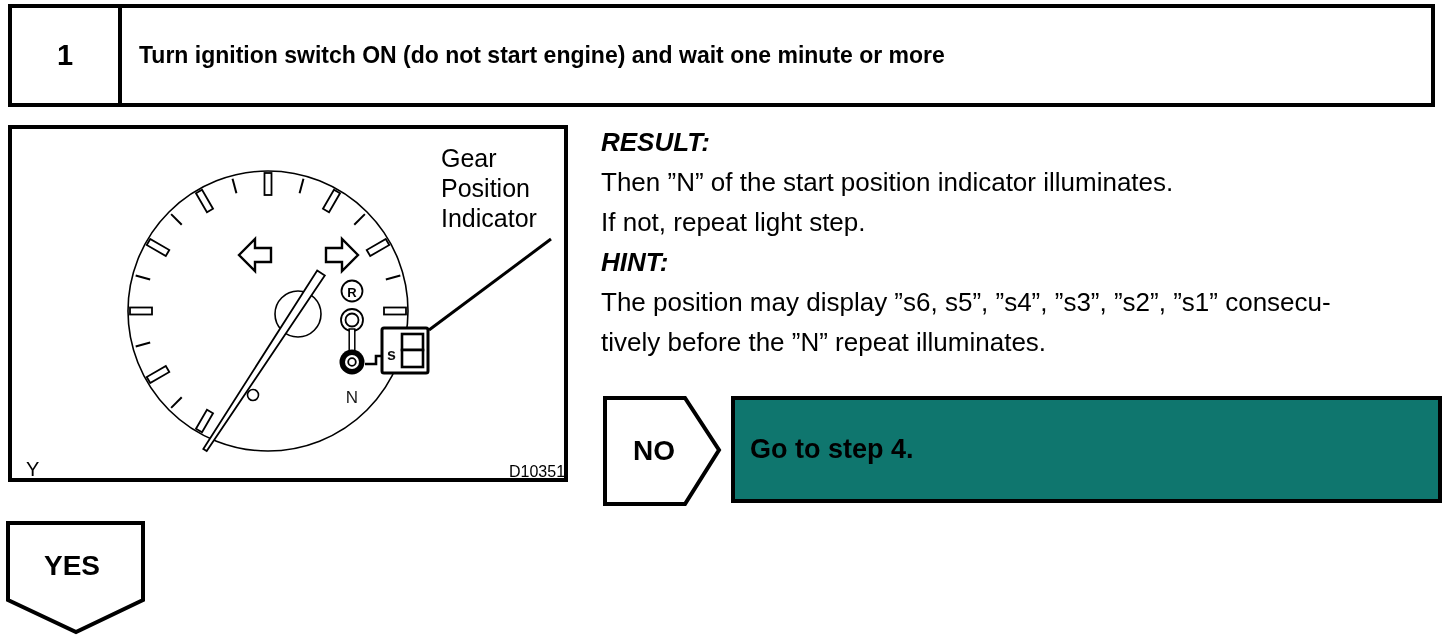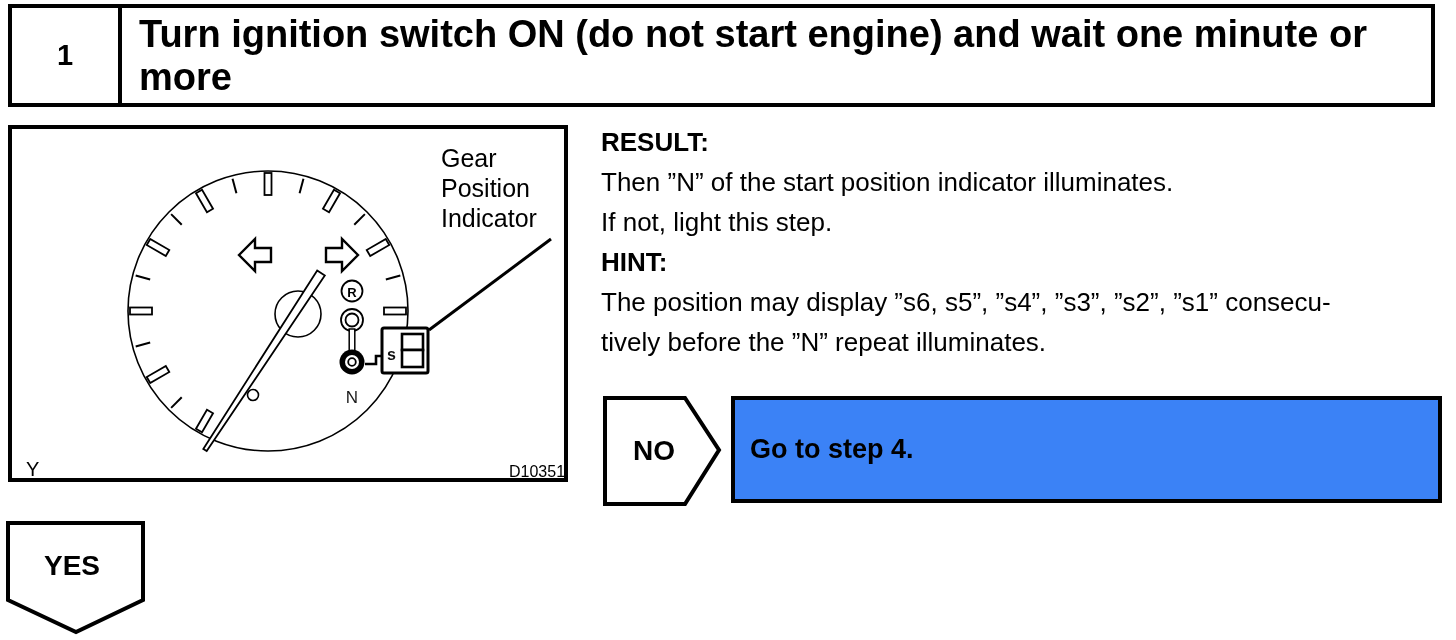--- a/index.html
+++ b/index.html
@@ -13,38 +13,38 @@
     position:absolute; left:8px; top:4px; width:1427px; height:103px;
     border:4px solid #000; display:flex; align-items:stretch; background:#fff;
   }
   .step-num {
     width:110px; border-right:4px solid #000; display:flex;
     align-items:center; justify-content:center;
     font-size:29px; font-weight:bold;
   }
   .step-title {
     flex:1; display:flex; align-items:center; padding-left:17px;
-    font-size:38px; font-weight:bold;
+    font-size:23px; font-weight:bold;
   }
   
   .figure-box {
     position:absolute; left:8px; top:125px; width:560px; height:357px;
     border:4px solid #000; background:#fff;
   }
   .figure-box svg { display:block; }
   
   .text-block { position:absolute; left:601px; top:122px; width:850px; }
   .tline { height:40px; line-height:40px; font-size:26px; white-space:nowrap; }
-  .tline.bold { font-weight:bold; }
+  .tline.bold { font-weight:bold;font-style:italic; }
   
   .no-shape { position:absolute; left:603px; top:395px; }
   .goto-box {
     position:absolute; left:731px; top:396px; width:711px; height:107px;
     border:4px solid #000; display:flex; align-items:center; padding-left:15px;
-    font-size:27px; font-weight:bold; background:#3b82f6;
+    font-size:27px; font-weight:bold; background:#0f766e;
   }
   
   .yes-shape { position:absolute; left:6px; top:520px; }
   .flow-label { font-size:28px; font-weight:bold; font-family:"Liberation Sans",sans-serif; }
   .fig-small { font-family:"Liberation Sans",sans-serif; }
 </style>
 </head>
 <body>
 
 <div id="page">
@@ -153,21 +153,21 @@
       </g>
 
       <text x="14" y="347" font-size="20" fill="#000" class="fig-small">Y</text>
       <text x="497" y="348" font-size="16" fill="#000" class="fig-small">D10351</text>
     </svg>
   </div>
 
   <div class="text-block">
     <div class="tline bold">RESULT:</div>
     <div class="tline">Then ”N” of the start position indicator illuminates.</div>
-    <div class="tline">If not, light this step.</div>
+    <div class="tline">If not, repeat light step.</div>
     <div class="tline bold">HINT:</div>
     <div class="tline">The position may display ”s6, s5”, ”s4”, ”s3”, ”s2”, ”s1” consecu-</div>
     <div class="tline">tively before the ”N” repeat illuminates.</div>
   </div>
 
   <svg class="no-shape" width="122" height="112" viewBox="0 0 122 112">
     <polygon points="2,3 82,3 116,55 82,109 2,109" fill="#fff" stroke="#000" stroke-width="4"></polygon>
     <text x="51" y="65" text-anchor="middle" class="flow-label">NO</text>
   </svg>
   <div class="goto-box">

